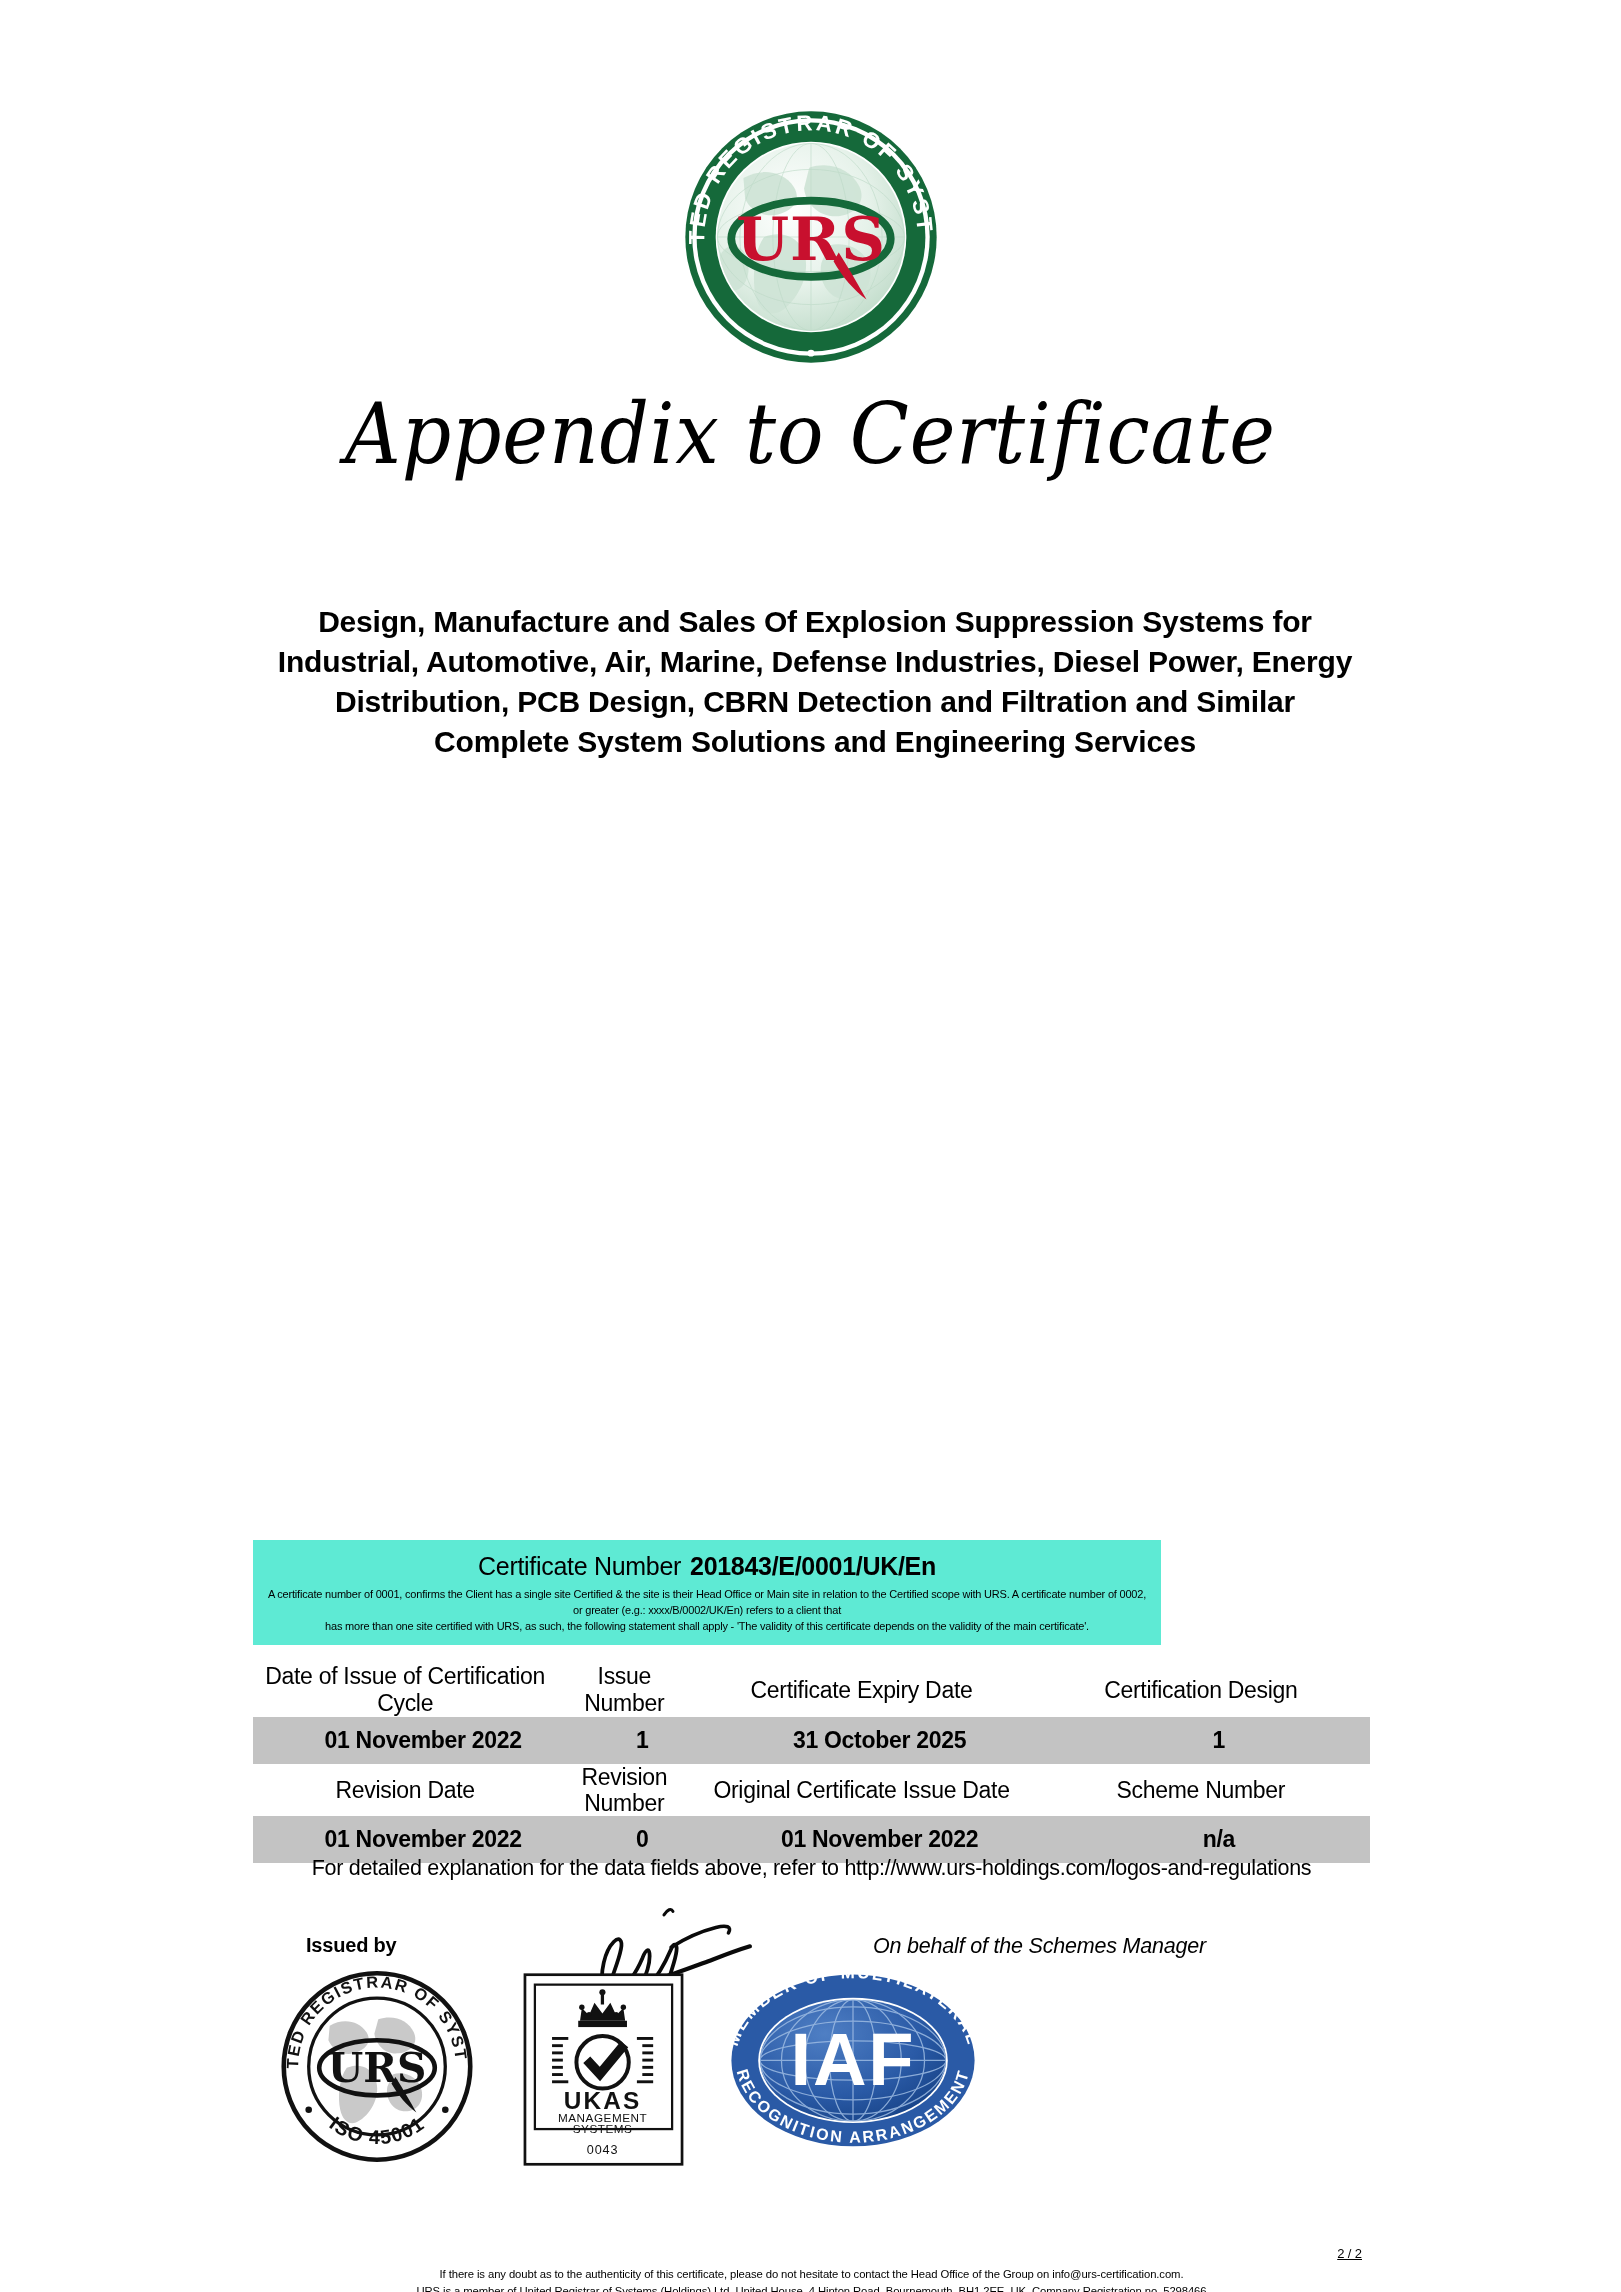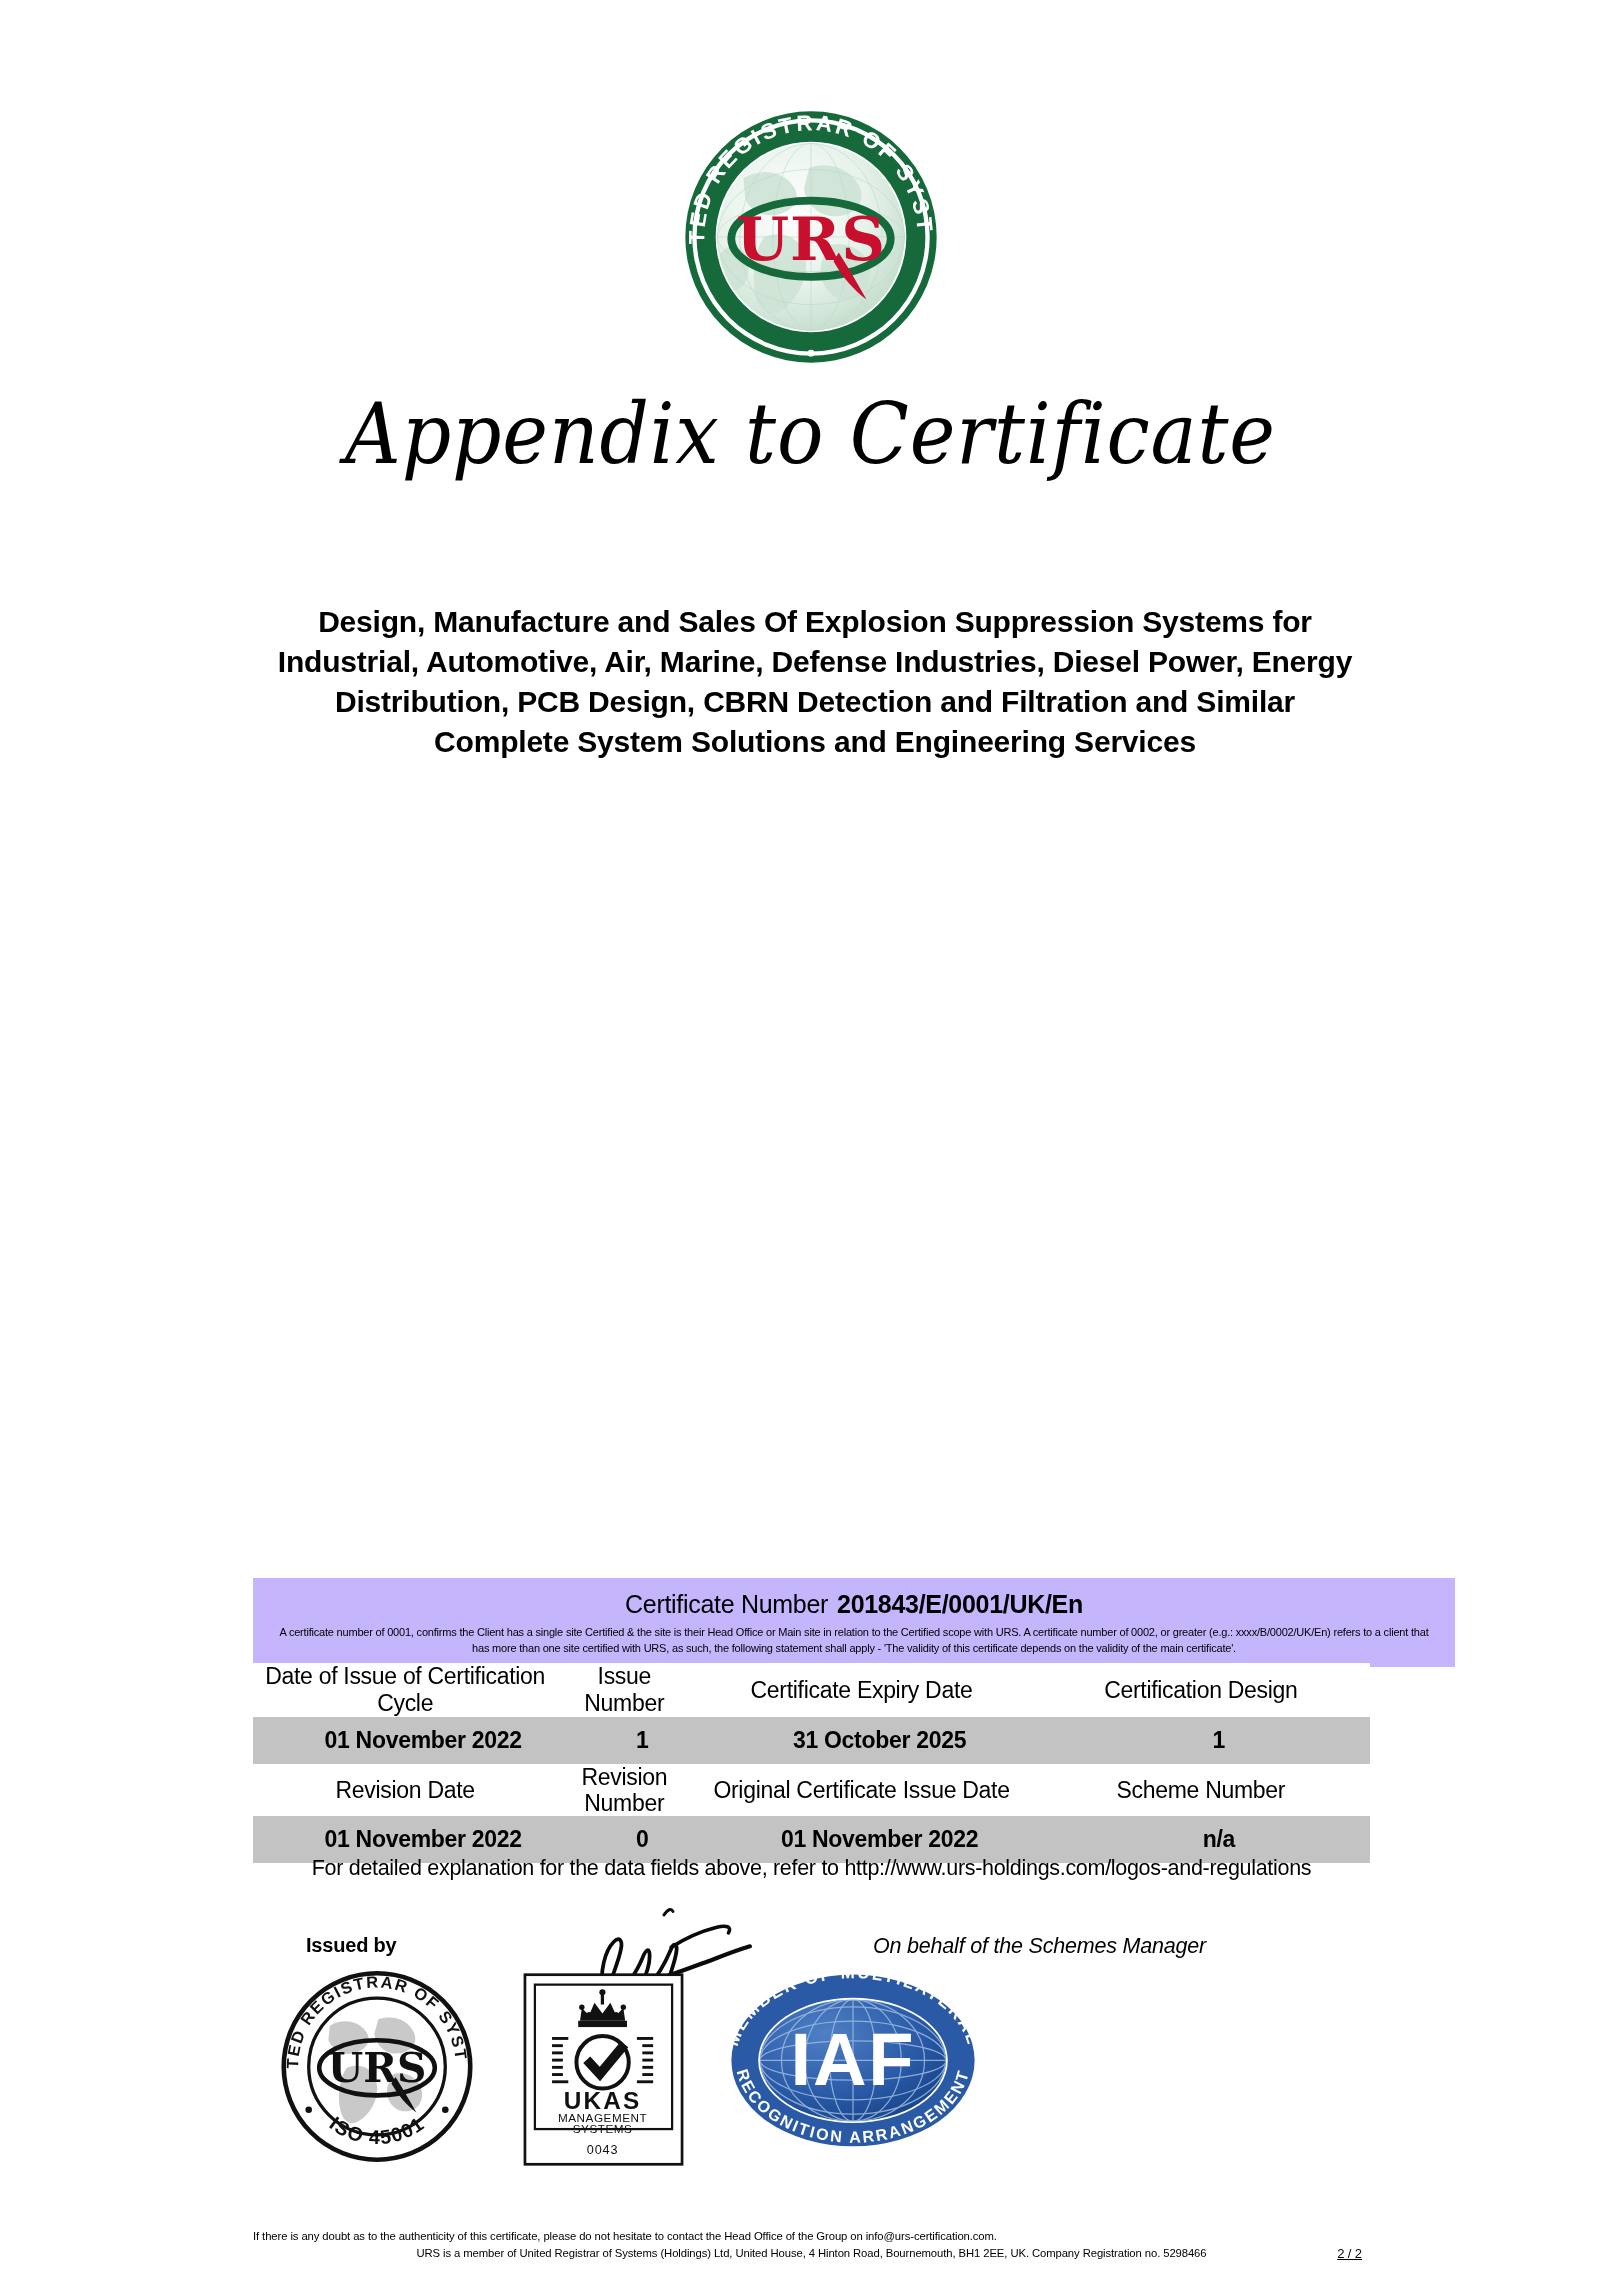--- a/index.html
+++ b/index.html
@@ -43,22 +43,22 @@
     text-align: center;
     font-family: "Liberation Sans", sans-serif;
     font-weight: bold;
     font-size: 30px;
     line-height: 40px;
     letter-spacing: -0.2px;
   }
 
   
   .certband {
-    position: absolute; left: 253px; top: 1578px; width: 1202px;
-    background: #c4b5fd;
+    position: absolute; left: 253px; top: 1540px; width: 908px;
+    background: #5eead4;
     padding: 10.7px 12.5px 10.7px;
   }
   .certband-title {
     text-align: center;
     font-size: 25px;
     line-height: 30px;
     font-family: "Liberation Sans", sans-serif;
     letter-spacing: -0.3px;
   }
   .certband-title .num { font-weight: bold; margin-left: 9px; }
@@ -131,21 +131,21 @@
   .mark-ukas { position: absolute; left: 269px; top: 10.7px; width: 163px; height: 195px; }
   .mark-iaf  { position: absolute; left: 448px; top: 7.2px; width: 304px; height: 184px; }
 
   
   .footer {
     position: absolute; left: 253px; top: 2228px; width: 1117px;
     font-size: 11.3px;
     line-height: 17px;
     letter-spacing: -0.1px;
   }
-  .footer .f1 { text-align: left; }
+  .footer .f1 { text-align: center; margin-top: 38px; }
   .footer .f2 { text-align: center; position: relative; }
   .pageno {
     position: absolute; right: 8px; top: 17px;
     font-size: 13px;
     text-decoration: underline;
   }
   .f2inner { display:inline-block; }
 </style>
 </head>
 <body>

